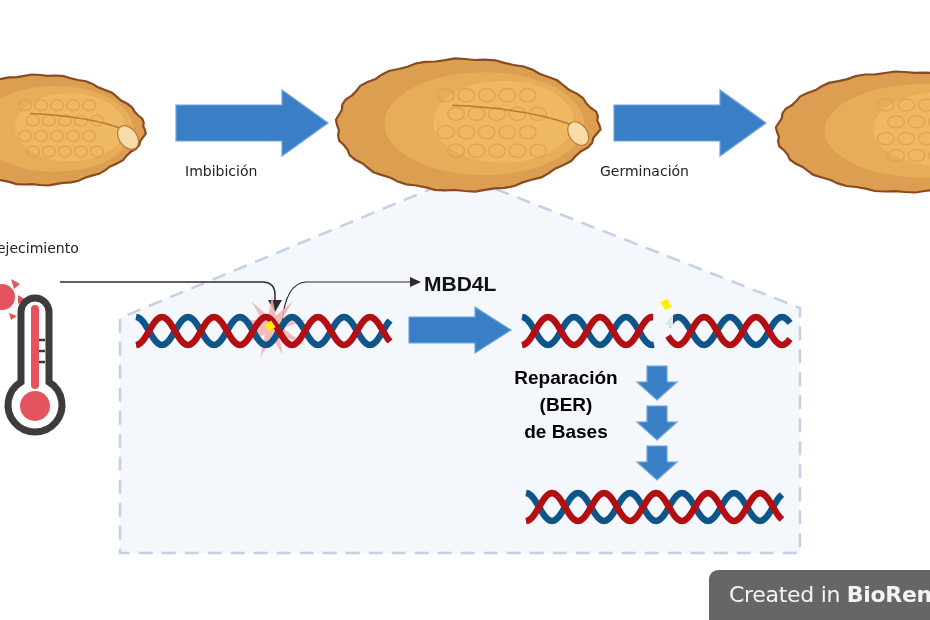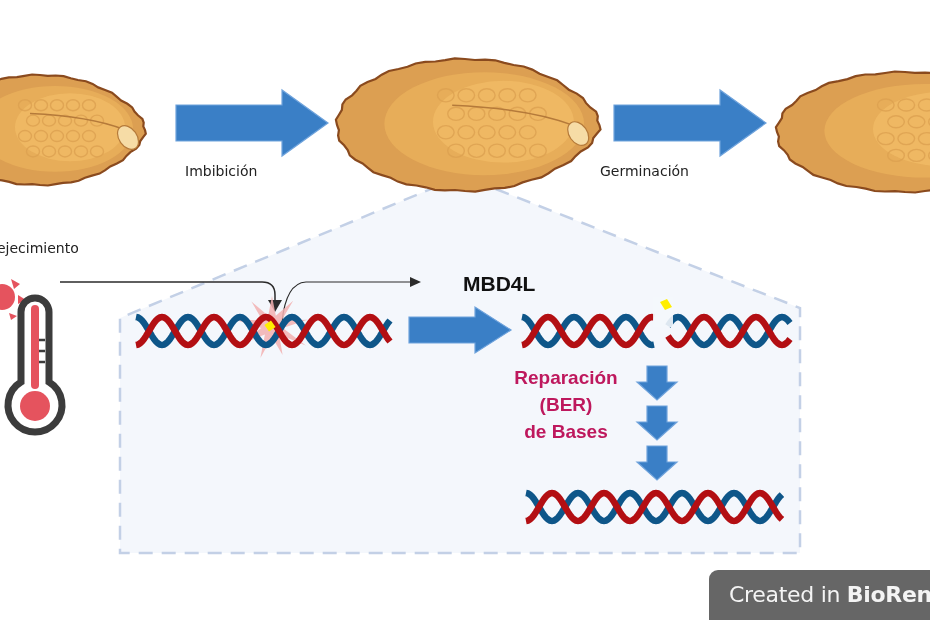--- a/index.html
+++ b/index.html
@@ -1,21 +1,21 @@
 <!DOCTYPE html>
 <html><head>
 <meta charset="utf-8">
 <style>
   html, body { margin:0; padding:0; background:#ffffff; }
   body { width:930px; height:620px; position:relative; overflow:hidden; font-family:"Liberation Sans", sans-serif; }
   #stage { position:absolute; left:0; top:0; width:930px; height:620px; }
   .lbl { position:absolute; color:#222; font-family:"DejaVu Sans", sans-serif; white-space:nowrap; }
   .stage-label { font-size:14px; }
-  .bold { font-weight:bold; font-family:"Liberation Sans", sans-serif; color:#111;margin-left:39px; }
-  .ber { position:absolute; left:480px; top:364px; width:172px; text-align:center; font-size:19px; line-height:27px; font-weight:bold; color:#be185d; font-family:"Liberation Sans", sans-serif; }
+  .bold { font-weight:bold; font-family:"Liberation Sans", sans-serif; color:#111; }
+  .ber { position:absolute; left:480px; top:364px; width:172px; text-align:center; font-size:19px; line-height:27px; font-weight:bold; color:#000000; font-family:"Liberation Sans", sans-serif; }
   .ber div { white-space:nowrap; }
   .badge { position:absolute; left:709px; top:570px; width:240px; height:52px; background:#666666; border-radius:9px 0 0 0; }
   .badge-text { position:absolute; left:20px; top:12px; font-size:22px; color:#f4f4f4; font-family:"DejaVu Sans", sans-serif; white-space:nowrap; letter-spacing:-0.3px; }
   .badge-text b { font-weight:bold; }
 </style>
 </head>
 <body>
 
 <div id="stage">
   <svg id="art" width="930" height="620" viewBox="0 0 930 620" xmlns="http://www.w3.org/2000/svg">

